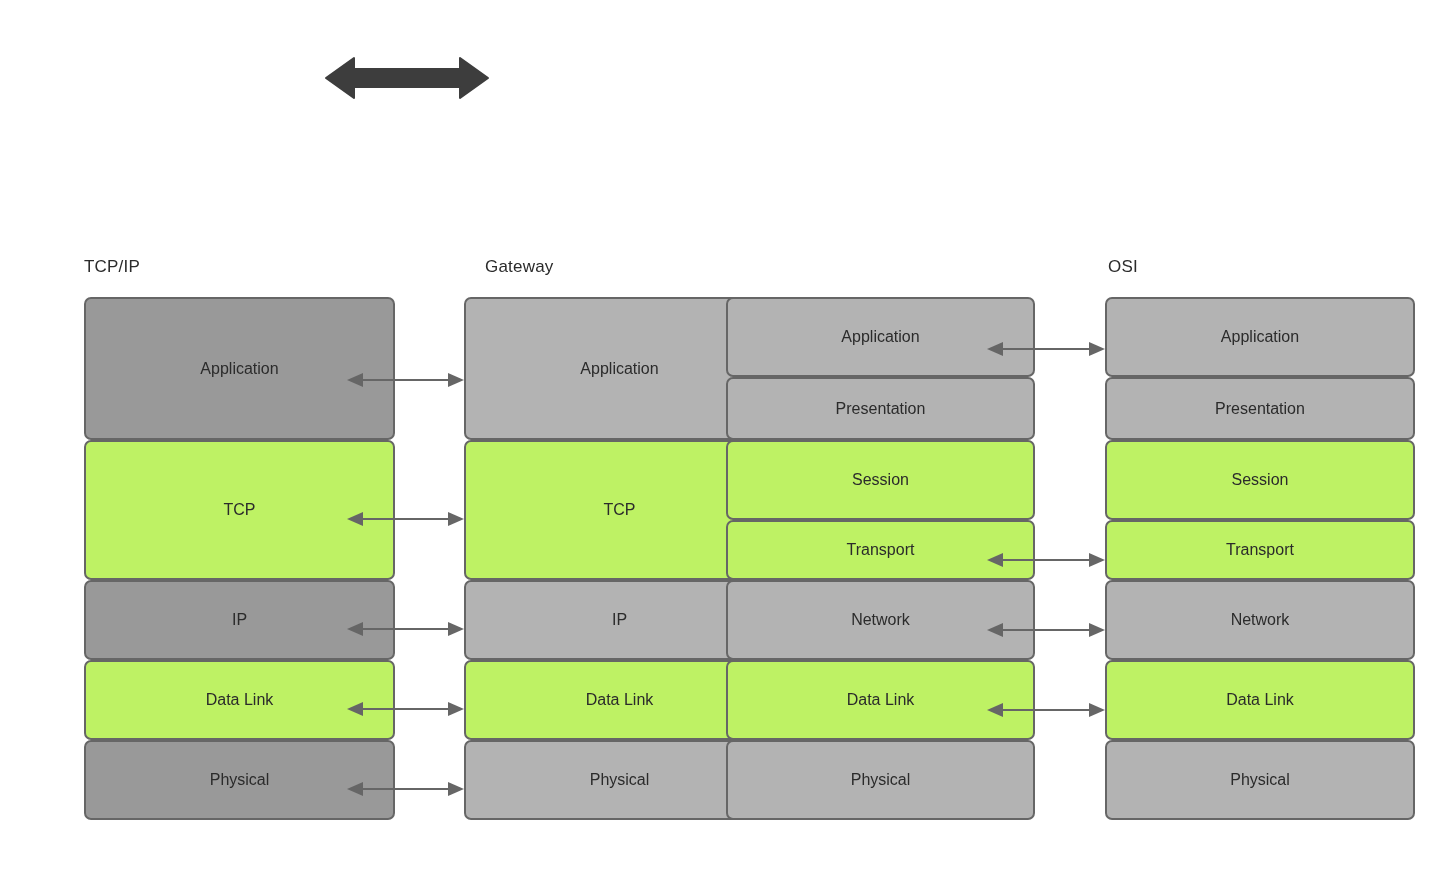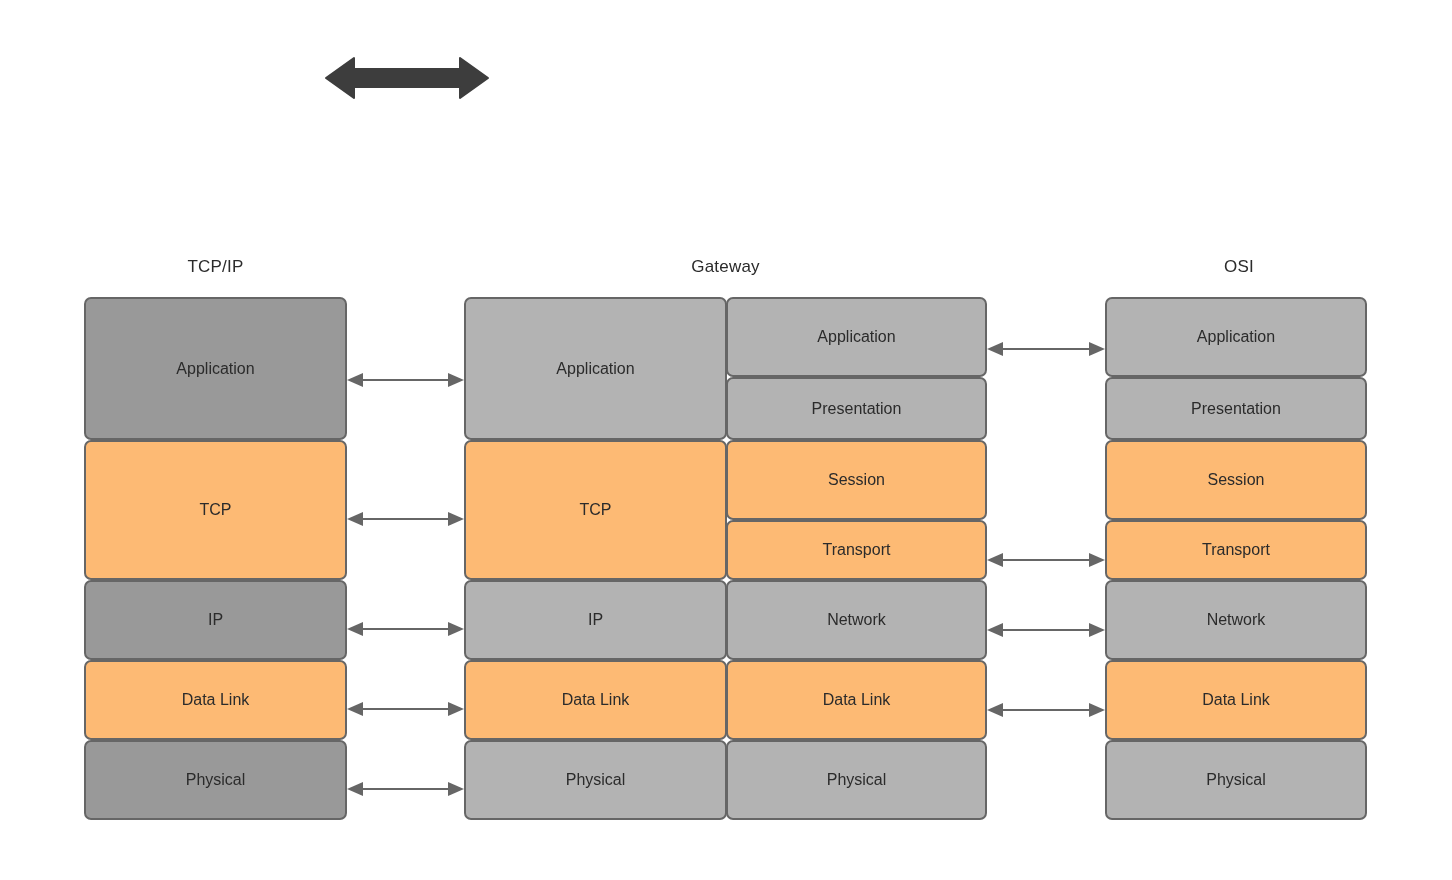--- a/index.html
+++ b/index.html
@@ -20,54 +20,55 @@
     position: absolute;
     left: 322px;
     top: 50px;
     width: 170px;
     height: 56px;
   }
 
   
   .col-header {
     position: absolute;
-    text-align: center;
+    text-align: left;
     font-size: 17px;
     color: #2b2b2b;
     letter-spacing: 0.2px;
     white-space: nowrap;
   }
   #header-tcpip   { left: 84px;   top: 257px; width: 263px; }
-  #header-gateway { left: 464px;  top: 257px; width: 523px; }
+  #header-gateway { left: 485px;  top: 257px; width: 523px; }
   #header-osi     { left: 1108px; top: 257px; width: 262px; }
 
   
   .stack {
     position: absolute;
     top: 297px;
+    padding-left: 48px;
   }
   #stack-tcpip      { left: 84px;   width: 263px; }
   #stack-gw-left    { left: 464px;  width: 263px; }
   #stack-gw-right   { left: 726px;  width: 261px; }
   #stack-osi        { left: 1105px; width: 262px; }
 
   
   .layer {
     position: absolute;
     left: 0;
     right: 0;
     box-sizing: border-box;
     border: 2px solid #666666;
     border-radius: 7px;
     display: flex;
     align-items: center;
     justify-content: center;
     font-size: 16px;
     color: #2b2b2b;
-    background: #fdba74;
+    background: #bef264;
     white-space: nowrap;
   }
   .layer.shaded-dark  { background: #999999; }
   .layer.shaded-light { background: #b3b3b3; }
 
   
   .connector {
     position: absolute;
     height: 22px;
     pointer-events: none;

